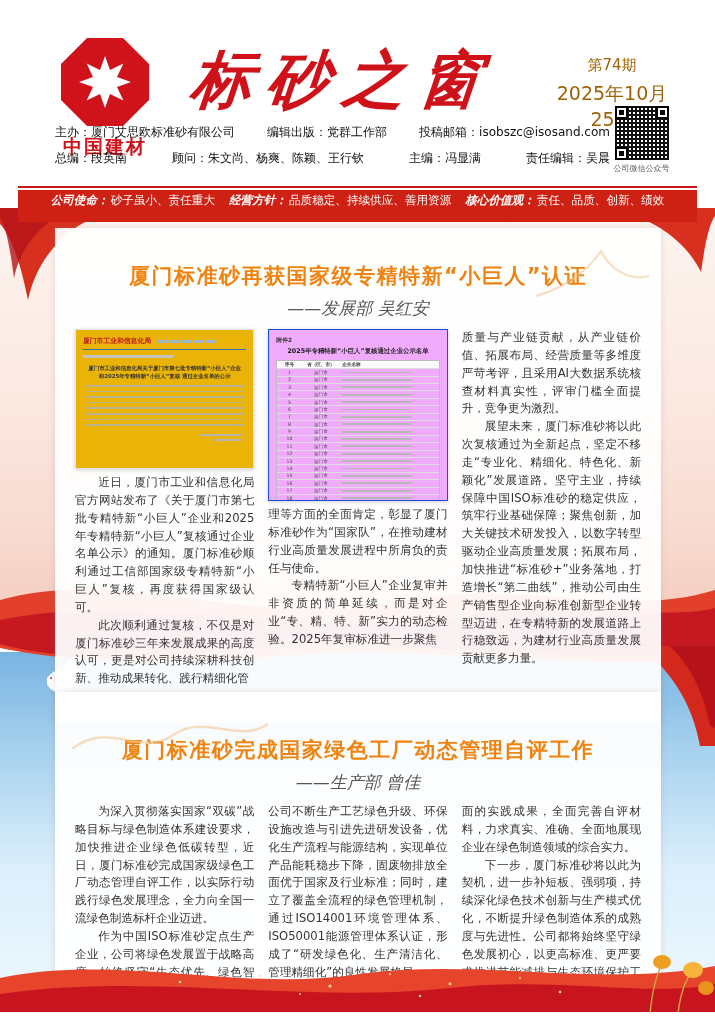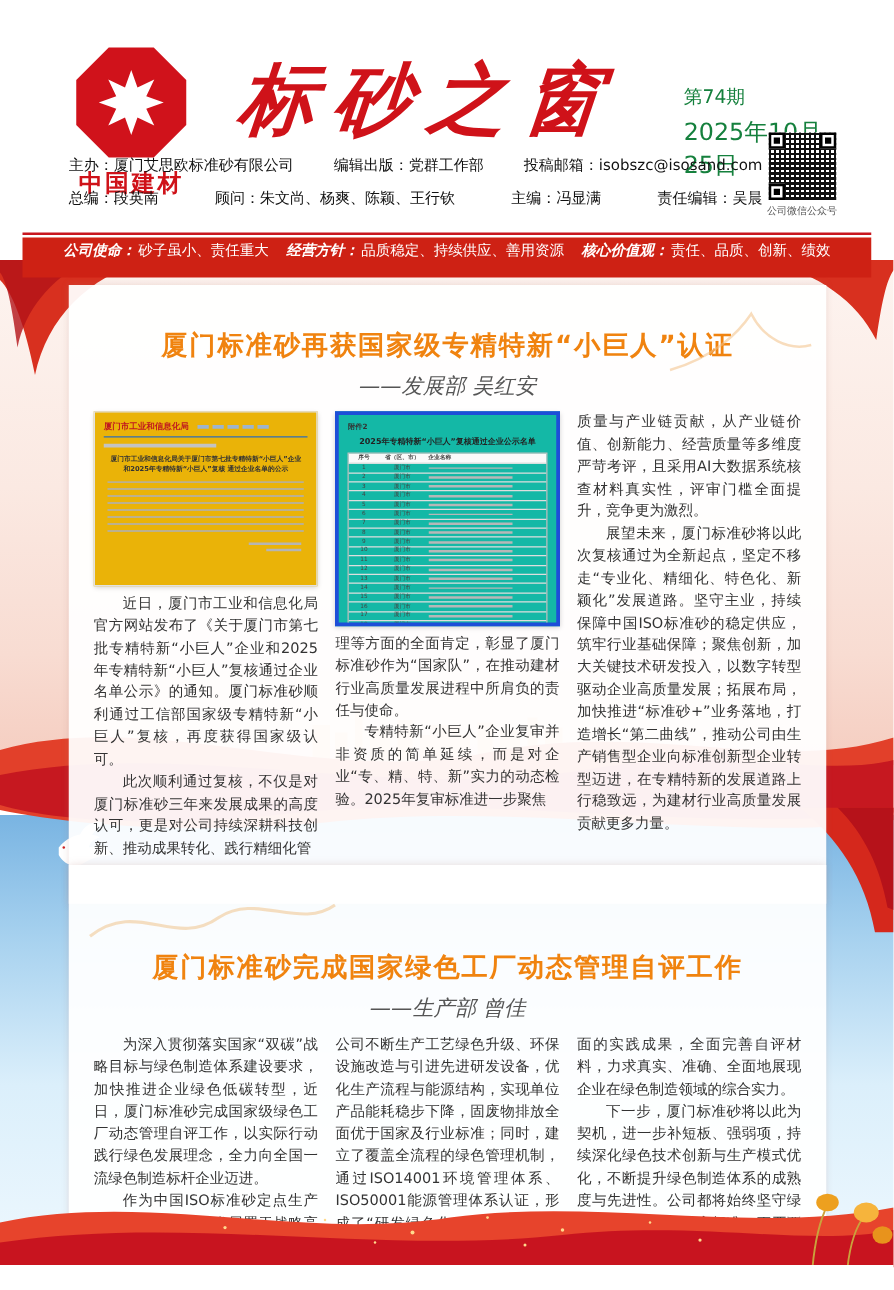--- a/index.html
+++ b/index.html
@@ -6,21 +6,21 @@
   .page{position:relative;width:715px;height:1032px;background:#fff;overflow:hidden;
         font-family:"DejaVu Sans","Liberation Sans",sans-serif;color:#222;}
 
   
   .masthead{position:absolute;top:0;left:0;right:0;height:186px;background:#fff;z-index:6;}
   .logo-wrap{position:absolute;left:55px;top:36px;width:100px;text-align:center;}
   .logo-name{margin-top:2px;color:#cf1219;font-weight:bold;font-size:19px;letter-spacing:2px;}
   .paper-title{position:absolute;left:168px;top:38px;width:350px;text-align:center;
                font-family:"DejaVu Serif","Liberation Serif",serif;font-style:italic;font-weight:bold;
                font-size:62px;color:#cf1219;letter-spacing:14px;transform:skewX(-5deg);white-space:nowrap;}
-  .issue-box{position:absolute;right:38px;top:68px;width:130px;text-align:left;color:#15803d;}
+  .issue-box{position:absolute;right:38px;top:56px;width:130px;text-align:center;color:#a16207;}
   .issue-no{font-size:15px;margin-bottom:6px;}
   .issue-date{font-size:19px;}
   .qr{position:absolute;right:46px;top:106px;width:54px;height:54px;background:#fff;
       background-image:repeating-linear-gradient(0deg,#111 0 2px,transparent 2px 4px),
                        repeating-linear-gradient(90deg,#111 0 2px,#fff 2px 4px);}
   .fp{position:absolute;width:13px;height:13px;border:2.5px solid #000;background:#fff;box-sizing:border-box;}
   .fp::after{content:"";position:absolute;inset:2px;background:#000;}
   .fp.tl{top:0;left:0}.fp.tr{top:0;right:0}.fp.bl{bottom:0;left:0}
   .qr-caption{position:absolute;right:36px;top:163px;width:75px;text-align:center;font-size:8px;color:#555;}
   .info-lines{position:absolute;left:55px;top:124px;width:555px;font-size:12px;color:#111;font-weight:500;}
@@ -44,21 +44,21 @@
   .flag-right{position:absolute;right:0;top:646px;z-index:2;}
   .bottom-wave{position:absolute;top:948px;left:0;width:715px;height:66px;z-index:5;}
 
   
   .card{position:absolute;left:55px;width:606px;background:rgba(255,255,255,.94);z-index:3;
         box-shadow:0 0 6px rgba(180,120,110,.25);}
   .card1{top:228px;height:495px;}
   .card2{top:692px;height:316px;}
   .swirl{position:absolute;opacity:.55;}
   .a-title{margin:0;padding-top:34px;text-align:center;font-size:21px;font-weight:800;color:#f0830f;letter-spacing:1.5px;}
-  .card2 .a-title{padding-top:68px;}
+  .card2 .a-title{padding-top:44px;}
   .a-byline{text-align:center;font-size:17px;color:#555;margin:7px 0 9px;font-style:italic;}
   .cols{display:flex;gap:14px;padding:0 20px;}
   .col{flex:1;min-width:0;font-size:11.6px;line-height:1.54;color:#333;text-align:justify;}
   .col p{margin:0;}
   .ind{text-indent:2em;}
 
   
   .shot{height:140px;background:#eab308;border:1px solid #e2e2e2;box-shadow:0 1px 4px rgba(0,0,0,.18);
         padding:6px 7px;box-sizing:border-box;margin-bottom:5px;overflow:hidden;}
   .shot-head{display:flex;align-items:center;gap:5px;border-bottom:1.5px solid #2e6fb8;padding-bottom:3px;}
@@ -67,21 +67,21 @@
   .nav-bars i{width:9px;height:2.6px;background:#9db4cd;}
   .crumb{width:90px;height:2.4px;background:#c3c3c3;margin:5px 0 6px;}
   .shot-title{font-size:5.4px;font-weight:bold;color:#333;text-align:center;line-height:1.5;margin:0 4px 5px;}
   .g-lines{height:44px;margin:0 3px;opacity:.8;
            background:repeating-linear-gradient(180deg,#b0b0b0 0 1.6px,transparent 1.6px 5.6px);}
   .sig{display:flex;flex-direction:column;align-items:flex-end;gap:2.5px;margin:5px 5px 0;}
   .sig i{height:2.2px;background:#b5b5b5;}
   .sig i:nth-child(1){width:42px}.sig i:nth-child(2){width:28px}
 
   
-  .tbl-fig{height:172px;background:#14b8a6;border:3px solid #1d4ed8;box-shadow:0 1px 4px rgba(0,0,0,.18);
+  .tbl-fig{height:172px;background:#f0abfc;border:1px solid #1d4ed8;box-shadow:0 1px 4px rgba(0,0,0,.18);
            padding:6px 7px;box-sizing:border-box;margin-bottom:5px;overflow:hidden;}
   .att-label{font-size:5.8px;font-weight:bold;color:#333;margin-bottom:2px;}
   .tbl-title{font-size:6.4px;font-weight:bold;color:#222;text-align:center;margin-bottom:3px;}
   .mini-table{border:1px solid #bdbdbd;font-size:4.6px;color:#444;}
   .mt-head,.mt-row{display:flex;align-items:center;border-bottom:1px solid #dedede;height:6.4px;}
   .mt-head{font-weight:bold;height:7.5px;background:#fafafa;}
   .mt-row:last-child{border-bottom:none;}
   .mc1{width:15%;text-align:center;}.mc2{width:24%;text-align:center;}.mc3{flex:1;padding-left:2px;display:flex;align-items:center;}
   .mc3 .bar{display:block;height:1.8px;background:#b7b7b7;width:72%;}
 
@@ -350,21 +350,21 @@
                     <i class="bar"></i>
                   </span>
                 </div>
               </div>
           </div>
         </div>
         <p>理等方面的全面肯定，彰显了厦门标准砂作为“国家队”，在推动建材行业高质量发展进程中所肩负的责任与使命。</p>
         <p class="ind">专精特新“小巨人”企业复审并非资质的简单延续，而是对企业“专、精、特、新”实力的动态检验。2025年复审标准进一步聚焦</p>
       </div>
       <div class="col">
-        <p>质量与产业链贡献，从产业链价值、创新能力、经营质量等多维度严苛考评，且采用AI大数据系统核查材料真实性，评审门槛全面提升，竞争更为激烈。</p>
+        <p>质量与产业链贡献，从产业链价值、拓展布局、经营质量等多维度严苛考评，且采用AI大数据系统核查材料真实性，评审门槛全面提升，竞争更为激烈。</p>
         <p class="ind">展望未来，厦门标准砂将以此次复核通过为全新起点，坚定不移走“专业化、精细化、特色化、新颖化”发展道路。坚守主业，持续保障中国ISO标准砂的稳定供应，筑牢行业基础保障；聚焦创新，加大关键技术研发投入，以数字转型驱动企业高质量发展；拓展布局，加快推进“标准砂+”业务落地，打造增长“第二曲线”，推动公司由生产销售型企业向标准创新型企业转型迈进，在专精特新的发展道路上行稳致远，为建材行业高质量发展贡献更多力量。</p>
       </div>
     </div>
   </div>
 
   <div class="card card2">
     <svg class="swirl" style="left:15px;top:12px;" width="200" height="60" viewBox="0 0 200 60">
       <path d="M2,45 C40,15 70,55 105,30 C135,10 170,40 198,20" stroke="#f0c58e" stroke-width="2.5" fill="none"></path>
     </svg>
     <h2 class="a-title">厦门标准砂完成国家绿色工厂动态管理自评工作</h2>

